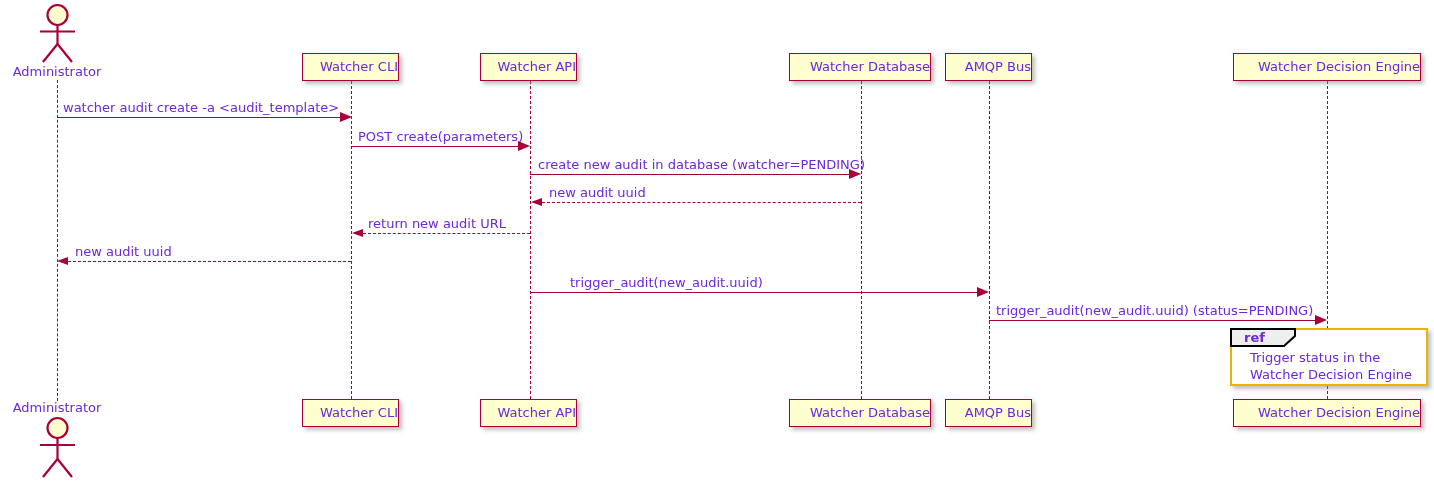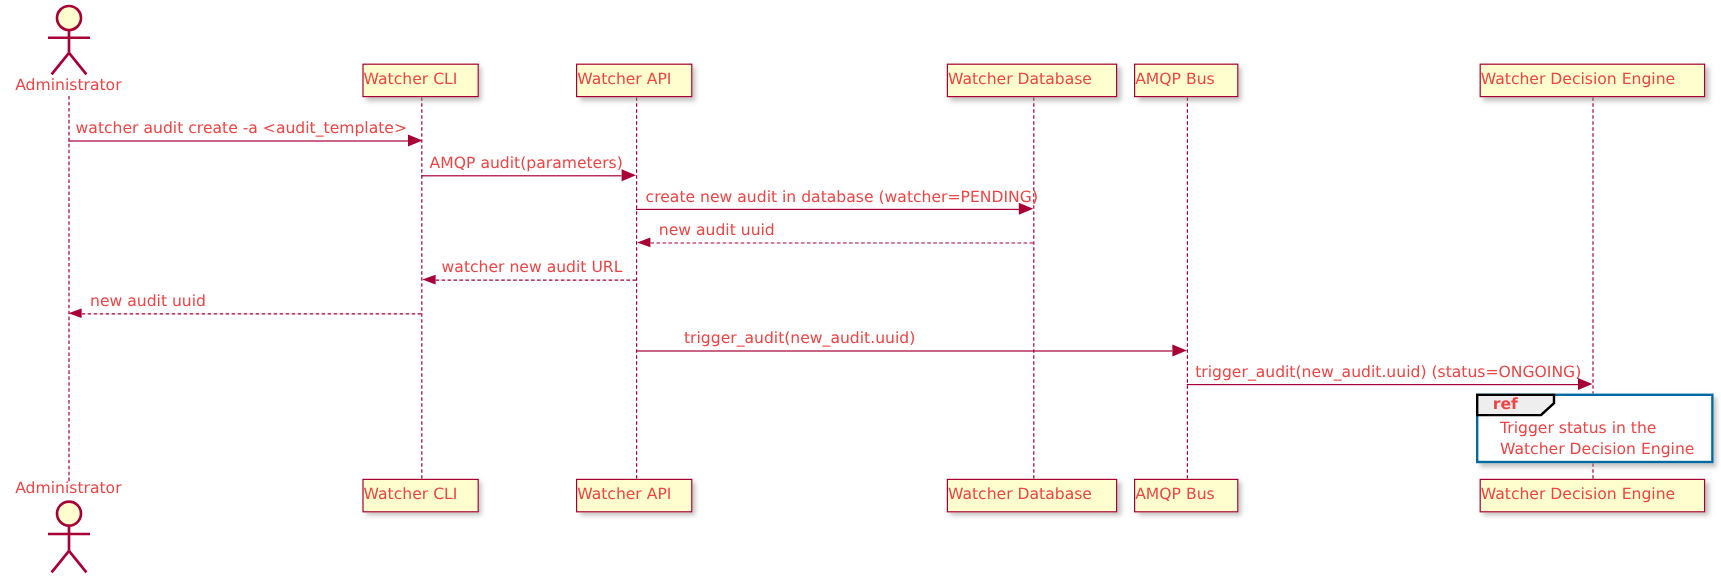--- a/index.html
+++ b/index.html
@@ -2,35 +2,35 @@
 <html><head>
 <meta charset="utf-8">
 <style>
   html,body{margin:0;padding:0;background:#ffffff;}
   .diagram{
     position:relative;
     width:1434px;height:486px;
     background:#ffffff;
     font-family:"DejaVu Sans", sans-serif;
     font-size:13px;
-    color:#ef4444;
+    color:#6d28d9;
     overflow:hidden;
   }
   .lifeline{
     position:absolute;
     width:0;
     border-left:1px dashed #A80036;
   }
   .pbox{
     position:absolute;
     height:26px;
     background:#FEFECE;
     border:1.5px solid #A80036;
     box-shadow:3px 3px 4px rgba(140,140,140,0.55);
-    text-align:left;
+    text-align:right;
     line-height:26px;
     white-space:nowrap;
     box-sizing:content-box;
   }
   .actor-label{
     position:absolute;
     width:130px;
     text-align:center;
     white-space:nowrap;
   }
@@ -57,21 +57,21 @@
   .arrow.left{
     border-top:4px solid transparent;
     border-bottom:4px solid transparent;
     border-right:11px solid #A80036;
   }
   .ref-box{
     position:absolute;
     left:1230px;top:328px;
     width:194px;height:54px;
     background:#ffffff;
-    border:2px solid #0369a1;
+    border:2px solid #eab308;
     box-shadow:3px 3px 4px rgba(140,140,140,0.55);
   }
   .ref-tab{position:absolute;left:-2px;top:-2px;}
   .ref-keyword{
     position:absolute;left:12px;top:0px;
     font-weight:bold;
     font-size:13px;
   }
   .ref-text{
     position:absolute;left:18px;top:19px;
@@ -121,57 +121,57 @@
   <div class="pbox" style="left:945px;top:399px;width:85px;">AMQP Bus</div>
   <div class="pbox" style="left:1233px;top:399px;width:186px;">Watcher Decision Engine</div>
 
   <div>
     <div class="msg-label" style="left:63px;top:100px;text-align:center;">watcher audit create -a &lt;audit_template&gt;</div>
     <div class="msg-line" style="left:57px;top:117px;width:283px;"></div>
     <div class="arrow right" style="left:340px;top:112px;"></div>
   </div>
 
   <div>
-    <div class="msg-label" style="left:358px;top:129px;">AMQP audit(parameters)</div>
+    <div class="msg-label" style="left:358px;top:129px;">POST create(parameters)</div>
     <div class="msg-line" style="left:351px;top:146px;width:167px;"></div>
     <div class="arrow right" style="left:518px;top:141px;"></div>
   </div>
 
   <div>
     <div class="msg-label" style="left:538px;top:157px;">create new audit in database (watcher=PENDING)</div>
     <div class="msg-line" style="left:530px;top:174px;width:319px;"></div>
     <div class="arrow right" style="left:849px;top:169px;"></div>
   </div>
 
   <div>
     <div class="msg-label" style="left:549px;top:185px;">new audit uuid</div>
     <div class="msg-line dashed" style="left:542px;top:202px;width:319px;"></div>
     <div class="arrow left" style="left:531px;top:198px;"></div>
   </div>
 
   <div>
-    <div class="msg-label" style="left:368px;top:216px;">watcher new audit URL</div>
+    <div class="msg-label" style="left:368px;top:216px;">return new audit URL</div>
     <div class="msg-line dashed" style="left:363px;top:233px;width:167px;"></div>
     <div class="arrow left" style="left:352px;top:229px;"></div>
   </div>
 
   <div>
     <div class="msg-label" style="left:75px;top:244px;">new audit uuid</div>
     <div class="msg-line dashed" style="left:68px;top:261px;width:283px;"></div>
     <div class="arrow left" style="left:57px;top:257px;"></div>
   </div>
 
   <div>
     <div class="msg-label" style="left:570px;top:275px;">trigger_audit(new_audit.uuid)</div>
     <div class="msg-line" style="left:530px;top:292px;width:447px;"></div>
     <div class="arrow right" style="left:977px;top:287px;"></div>
   </div>
 
   <div>
-    <div class="msg-label" style="left:996px;top:303px;">trigger_audit(new_audit.uuid) (status=ONGOING)</div>
+    <div class="msg-label" style="left:996px;top:303px;">trigger_audit(new_audit.uuid) (status=PENDING)</div>
     <div class="msg-line" style="left:989px;top:320px;width:326px;"></div>
     <div class="arrow right" style="left:1315px;top:315px;"></div>
   </div>
 
   <div class="ref-box">
     <svg class="ref-tab" width="70" height="19" viewBox="0 0 70 19">
       <polygon points="1,1 65,1 65,8 54,18 1,18" fill="#EEEEEE" stroke="#000000" stroke-width="2"></polygon>
     </svg>
     <div class="ref-keyword">ref</div>
     <div class="ref-text">

